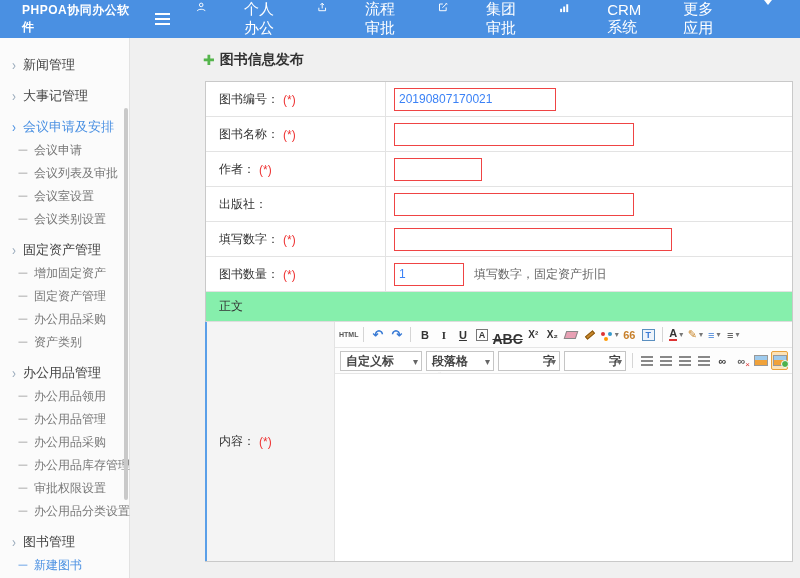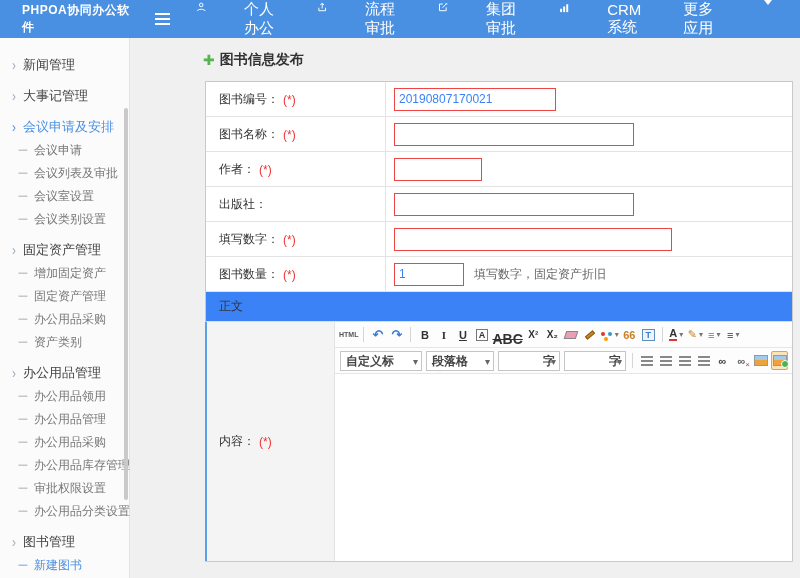--- a/index.html
+++ b/index.html
@@ -50,21 +50,21 @@
   .w160{width:162px;} .w240{width:240px;} .w88{width:88px;} .w278{width:278px;} .w70{width:70px;}
   .hint { color:#666; margin-left:10px; }
 
   .fakeselect { position:relative; border:1px solid #6f6f6f; background:#fff; height:20px; line-height:18px;
     padding:0 18px 0 4px; font-size:12px; color:#222; cursor:pointer; }
   .fakeselect::after { content:"▼"; position:absolute; right:3px; top:5px; font-size:7px; color:#444; }
   .cat-hint { color:#555; margin-left:8px; }
   .cat-link { color:#c55; margin-left:4px; cursor:pointer; }
   .cat-more { color:#38c; cursor:pointer; }
 
-  .sectionbar { height:30px; line-height:29px; background:#3b82f6; border-bottom:1px solid #ddd;
+  .sectionbar { height:30px; line-height:29px; background:#86efac; border-bottom:1px solid #ddd;
     font-size:12px; color:#333; padding-left:13px; }
 
   .content-row { display:flex; height:239px; border-left:2px solid #5a9fe8; margin-left:-1px; }
   .content-label { width:180px; background:#f4f4f4; border-right:1px solid #e3e3e3;
     display:flex; align-items:center; padding-left:12px; font-size:12px; color:#333; }
   .editor { flex:1; display:flex; flex-direction:column; background:#fff; }
 
   
   .tb { display:flex; align-items:center; padding:2px 3px; background:#fdfdfd; border-bottom:1px solid #e6e6e6;
     height:26px; overflow:hidden; flex-shrink:0; }

